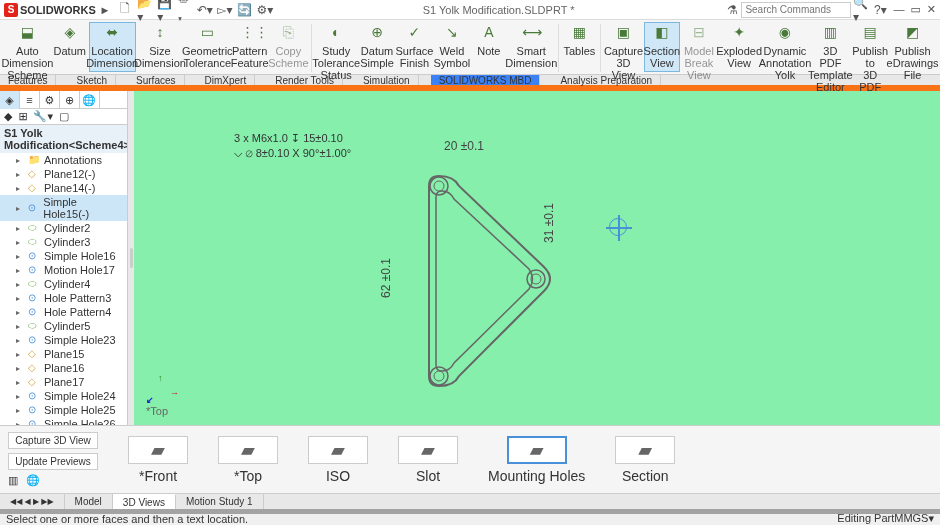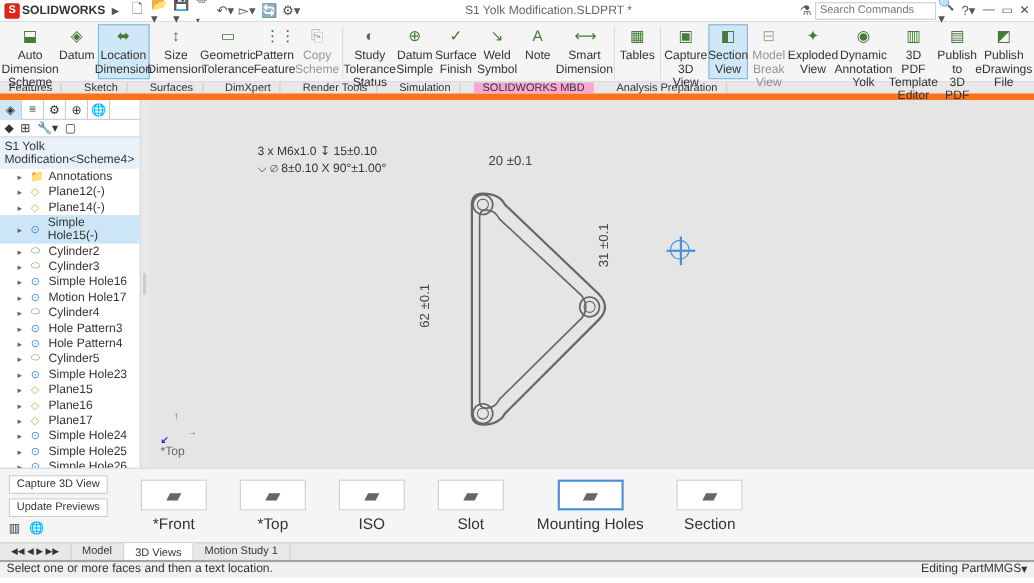--- a/index.html
+++ b/index.html
@@ -15,41 +15,41 @@
 .win-ctrl{display:flex;gap:6px;}
 .win-ctrl span{cursor:pointer;font-size:11px;color:#555;}
 .ribbon{height:55px;background:#f5f5f5;border-bottom:1px solid #ccc;display:flex;align-items:flex-start;padding:2px 4px;gap:1px;}
 .rbtn{display:flex;flex-direction:column;align-items:center;justify-content:flex-start;padding:2px 4px;min-width:36px;text-align:center;font-size:9px;line-height:1.1;cursor:pointer;border:1px solid transparent;}
 .rbtn.active{background:#d0e7f7;border:1px solid #7ab8e0;}
 .rbtn.disabled{opacity:0.5;}
 .rbtn-icon{width:18px;height:18px;margin-bottom:2px;font-size:14px;color:#4a7a3a;}
 .sep{width:1px;height:48px;background:#ddd;margin:2px 2px;}
 .tabs{height:16px;background:#e8e8e8;border-bottom:6px solid #f97316;display:flex;align-items:stretch;gap:12px;}
 .tab{padding:1px 8px;font-size:10px;border-right:1px solid #ccc;cursor:pointer;display:flex;align-items:center;}
-.tab.active{background:#f9a8d4;}
+.tab.active{background:#3b82f6;}
 .hud-bar{height:20px;position:absolute;top:95px;right:8px;display:flex;gap:4px;align-items:center;}
 .hud-icon{width:16px;height:16px;font-size:12px;color:#5a7a4a;cursor:pointer;}
 .main{display:flex;height:334px;}
 .side-panel{width:128px;border-right:1px solid #ccc;background:#fff;display:flex;flex-direction:column;}
 .sp-tabs{height:18px;border-bottom:1px solid #ccc;display:flex;}
 .sp-tab{width:20px;height:18px;border-right:1px solid #ccc;display:flex;align-items:center;justify-content:center;font-size:11px;cursor:pointer;}
 .sp-tab.active{background:#d0e7f7;}
 .sp-row2{height:16px;border-bottom:1px solid #ccc;display:flex;gap:6px;padding:0 4px;align-items:center;font-size:11px;color:#666;}
 .tree{flex:1;overflow:auto;font-size:10px;}
-.tree-root{padding:2px 4px;background:#e8f0f8;font-weight:normal;}
+.tree-root{padding:2px 4px;background:#e8f0f8;font-weight:bold;}
 .tree-item{padding:1px 4px 1px 16px;display:flex;align-items:center;gap:4px;cursor:pointer;}
 .tree-item.sel{background:#cde6f7;}
 .ti-icon{width:12px;height:12px;font-size:10px;}
 .ti-icon.plane{color:#d4a84b;}
 .ti-icon.hole{color:#4a90d9;}
 .ti-icon.cyl{color:#6aa84f;}
 .ti-arrow{width:8px;font-size:8px;color:#666;}
 .splitter{width:6px;background:#e8e8e8;cursor:col-resize;display:flex;align-items:center;justify-content:center;}
 .splitter::before{content:"";width:3px;height:20px;background:#ccc;border-radius:2px;}
-.canvas{flex:1;background:#e5e5e5;position:relative;overflow:hidden;}
+.canvas{flex:1;background:#86efac;position:relative;overflow:hidden;}
 .triad{position:absolute;bottom:8px;left:12px;font-size:10px;}
 .triad-axes{position:relative;width:30px;height:30px;}
 .axis{position:absolute;font-weight:bold;font-size:9px;}
 .axis.y{color:#2a8a2a;top:0;left:12px;}
 .axis.x{color:#c22;top:14px;left:24px;}
 .axis.z{color:#22c;top:22px;left:0;}
 .triad-lbl{margin-top:2px;color:#666;}
 .dims{position:absolute;top:40px;left:100px;font-size:12px;color:#444;line-height:1.4;}
 .dim-h{position:absolute;top:48px;left:310px;font-size:12px;color:#444;}
 .dim-v1{position:absolute;top:180px;left:232px;transform:rotate(-90deg);font-size:12px;color:#444;}
@@ -63,21 +63,21 @@
 .vs-left{display:flex;flex-direction:column;gap:4px;width:90px;}
 .vs-btn{border:1px solid #ccc;background:#fff;padding:2px 6px;font-size:10px;cursor:pointer;}
 .vs-icons{display:flex;gap:8px;font-size:13px;color:#666;}
 .vs-item{display:flex;flex-direction:column;align-items:center;gap:4px;cursor:pointer;min-width:60px;}
 .vs-item.active .vs-thumb{border:2px solid #4a90d9;}
 .vs-thumb{width:60px;height:28px;background:#fff;border:1px solid #ccc;display:flex;align-items:center;justify-content:center;font-size:18px;color:#666;}
 .vs-label{font-size:14px;}
 .bottom-tabs{height:16px;background:#e8e8e8;border-top:1px solid #ccc;display:flex;align-items:stretch;}
 .btab{padding:1px 10px;font-size:10px;border-right:1px solid #ccc;cursor:pointer;display:flex;align-items:center;}
 .btab.active{background:#fff;border-top:1px solid #fff;}
-.status{height:16px;background:#f0f0f0;border-top:2px solid #a3a3a3;display:flex;align-items:flex-start;padding:0 6px;font-size:10px;color:#555;justify-content:space-between;}
+.status{height:16px;background:#f0f0f0;border-top:5px solid #a3a3a3;display:flex;align-items:flex-end;padding:0 6px;font-size:10px;color:#555;justify-content:space-between;}
 .status-right{display:flex;}
 .doc-ctrl{position:absolute;top:94px;right:6px;display:flex;gap:6px;font-size:10px;color:#666;}
 .doc-ctrl span{cursor:pointer;width:12px;text-align:center;}
 </style>
 </head>
 <body>
 
 <div class="title-bar">
   <div class="sw-logo">
     <span class="sw-icon">S</span>

